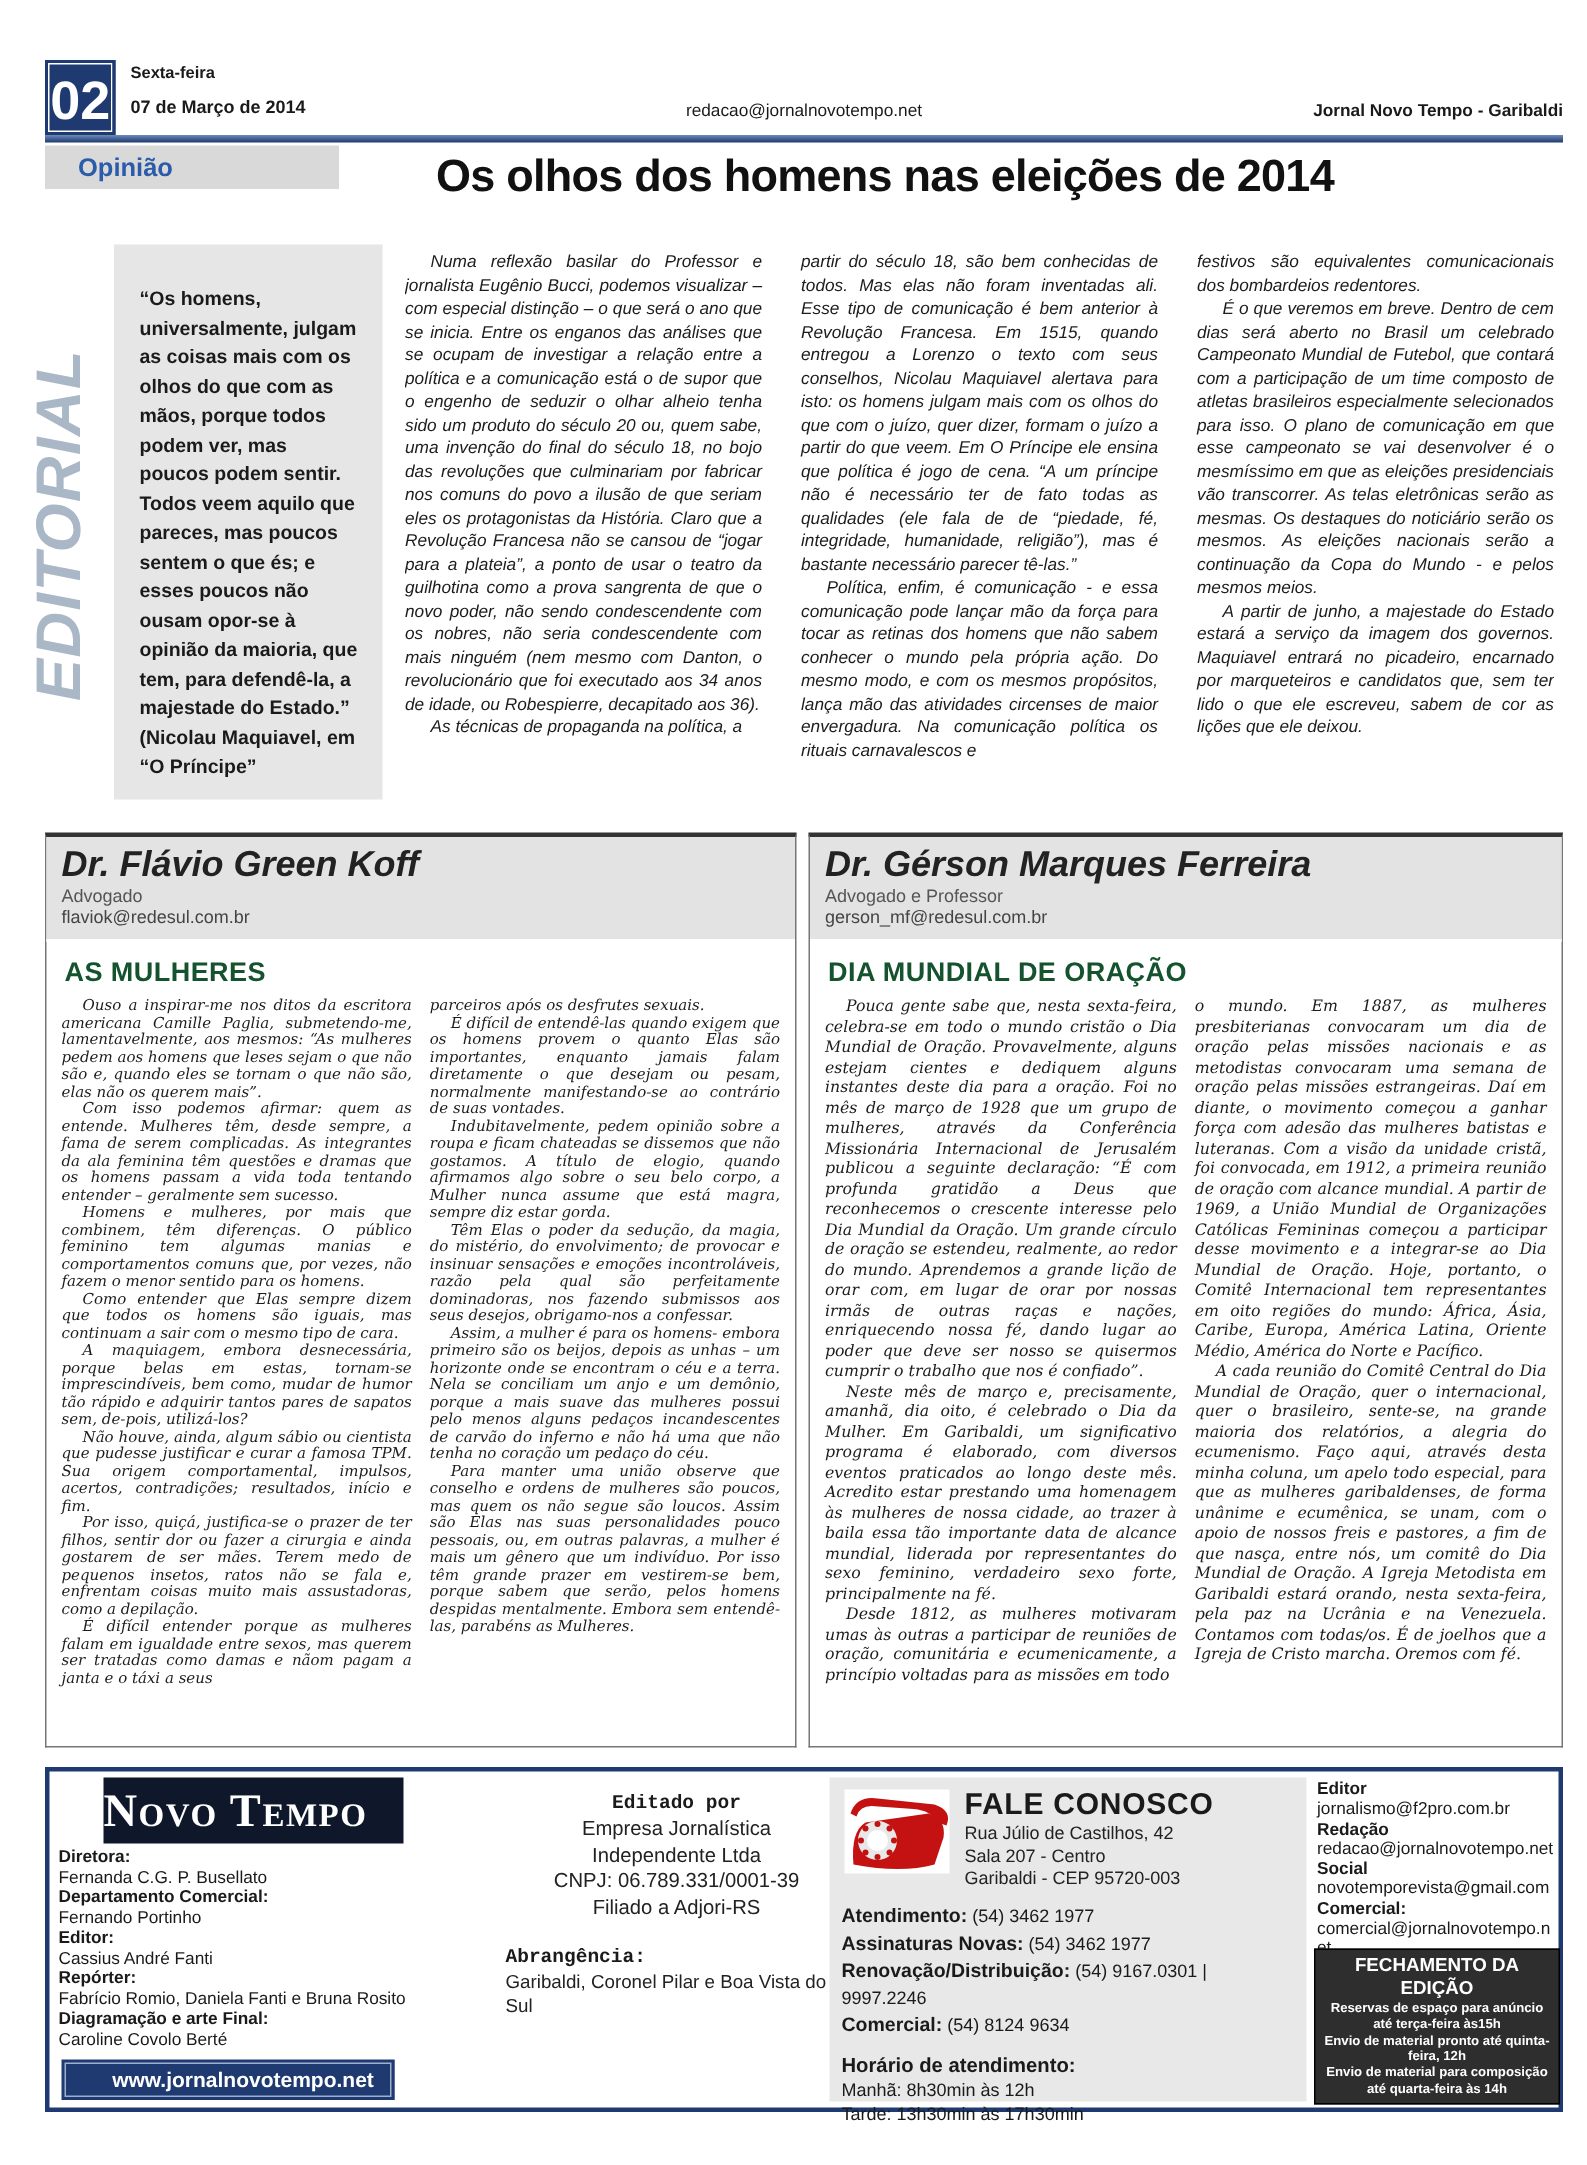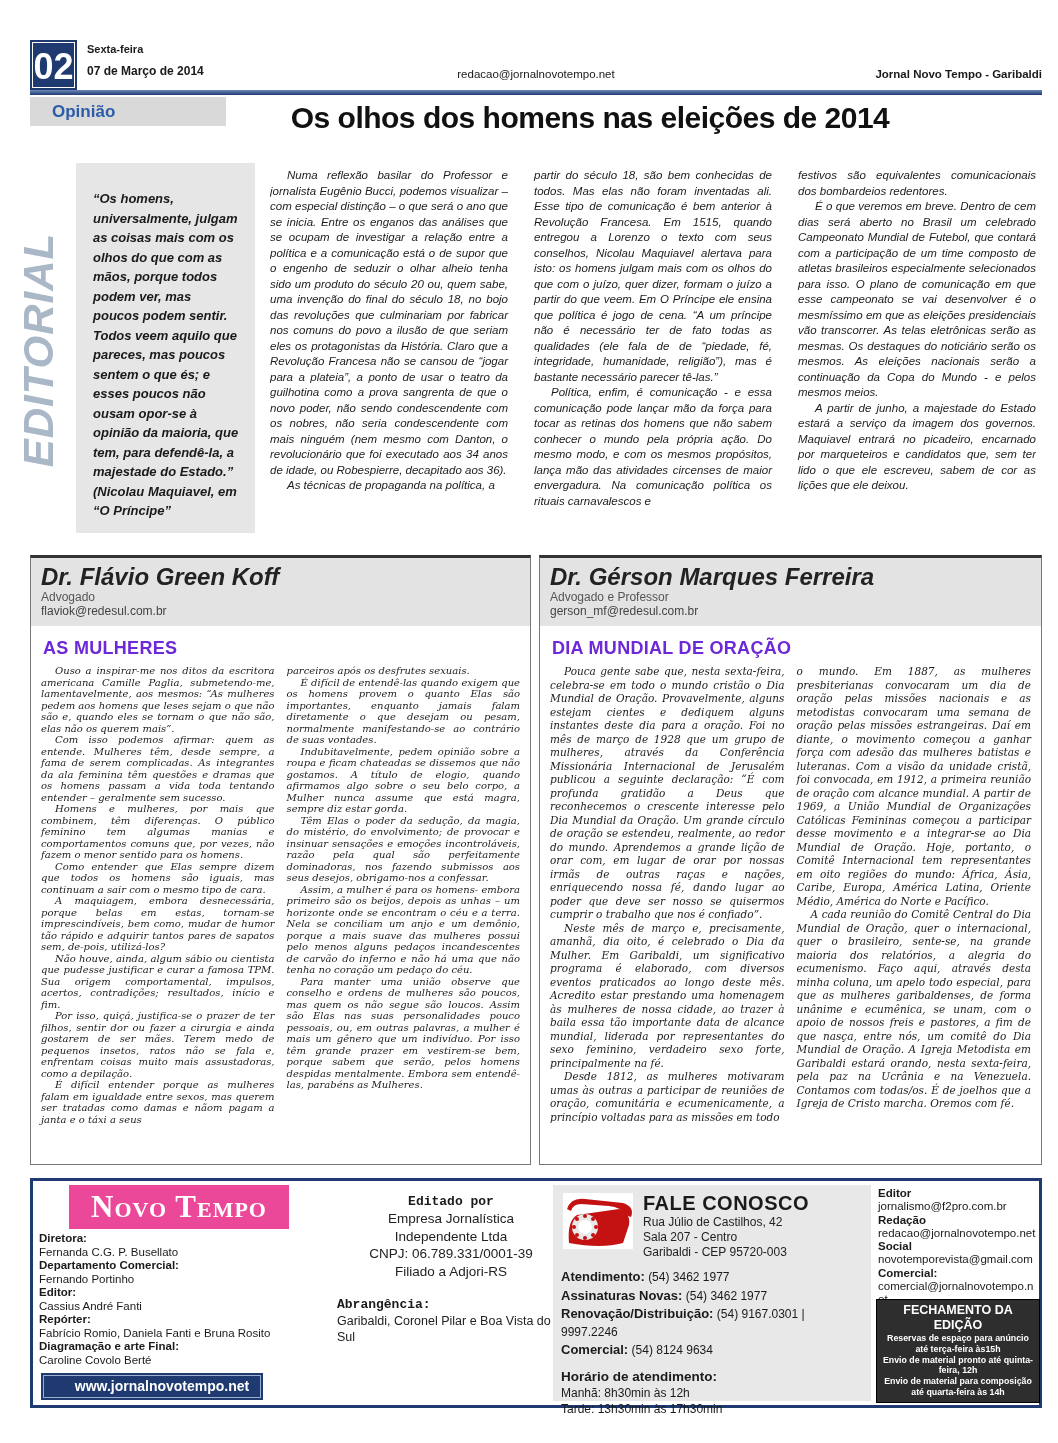--- a/index.html
+++ b/index.html
@@ -24,53 +24,53 @@
 
   .headline { position:absolute; left:262px; top:101px; width:656px; text-align:center;
               font-size:30px; font-weight:bold; letter-spacing:-0.5px; color:#111; }
 
   
   .ed-vertical { position:absolute; left:8px; top:170px; width:62px; height:360px;
                  display:flex; align-items:center; justify-content:center; }
   .ed-vertical span { transform:rotate(-90deg); white-space:nowrap; font-size:42px; font-weight:bold;
                       font-style:italic; color:#a9b7c7; letter-spacing:1px; }
   .quote-box { position:absolute; left:76px; top:163px; width:179px; height:370px; background:#e6e6e6;
-               padding:26px 14px 0 17px; font-style:italic; font-weight:bold; font-size:13px;
+               padding:26px 14px 0 17px; font-weight:bold; font-size:13px;
                line-height:19.5px; color:#1a1a1a; }
   .ed-cols { position:absolute; left:270px; top:168px; width:766px; height:368px;
              display:flex; gap:26px; overflow:hidden; }
   .ecol { flex:1; }
   .ecol p { font-style:italic; font-size:11.5px; line-height:15.5px; text-align:justify;
             text-indent:17px; color:#1c1c1c; }
   .cont p:first-child { text-indent:0; }
 
   
   .authbox { position:absolute; top:555px; height:610px; border:1px solid #777; border-top:3px solid #333;
              background:#fff; }
   .authbox.left { left:30px; width:501px; }
   .authbox.right { left:539px; width:503px; }
   .auth-head { height:70px; background:#e3e3e3; padding:5px 26px 0 10px; border-bottom:2px solid #fff; }
   .auth-name { font-weight:bold; font-style:italic; font-size:24px; line-height:27px; color:#222; }
   .auth-role { font-size:12px; line-height:14px; color:#555; }
   .auth-email { font-size:12px; line-height:14px; color:#444; }
-  .art-title { font-weight:bold; font-size:18px; letter-spacing:0.3px; margin:10px 0 6px 12px; color:#6d28d9; }
+  .art-title { font-weight:bold; font-size:18px; letter-spacing:0.3px; margin:10px 0 6px 12px; color:#14532d; }
   .art-cols { display:flex; gap:12px; padding:0 10px; height:485px; overflow:hidden; }
   .acol { flex:1; }
   .acol p { font-family:"DejaVu Serif", serif; font-style:italic; text-align:justify;
             text-indent:14px; color:#1b1b1b; }
   .authbox.left  .acol p { font-size:10px;   line-height:11.5px; }
   .authbox.right .acol p { font-size:10.5px; line-height:13.5px; }
 
   
   .footer { position:absolute; left:30px; top:1178px; width:1012px; height:230px;
             border:3px solid #1e3a70; background:#fff; }
   .f-left { position:absolute; left:6px; top:4px; width:290px; }
-  .logo { margin-left:30px; width:220px; height:44px; background:#ec4899; color:#fff;
+  .logo { margin-left:30px; width:200px; height:44px; background:#0f172a; color:#fff;
           font-family:"Liberation Serif", serif; font-weight:bold; font-size:31px; line-height:44px;
-          text-align:center; font-variant:small-caps; letter-spacing:1px; }
+          font-variant:small-caps; letter-spacing:1px; }
   .staff { margin-top:3px; }
   .s-label { font-weight:bold; font-size:11.5px; line-height:13.5px; }
   .s-val { font-size:11.5px; line-height:13.5px; }
   .website { position:absolute; left:8px; top:192px; width:222px; height:27px; background:#1e3a70;
              color:#fff; font-weight:bold; font-size:14px; line-height:27px; text-align:center;
              box-shadow:inset 0 0 0 2px #1e3a70, inset 0 0 0 3px #9db0cf;padding-left:20px; }
   .f-center { position:absolute; left:300px; top:12px; width:236px; text-align:center; }
   .pub-label { font-weight:bold; font-size:13px; line-height:17px;font-family:Liberation Mono, monospace; }
   .pub-line { font-size:13.5px; line-height:17.5px; color:#222; }
   .founded { margin-top:16px; }

